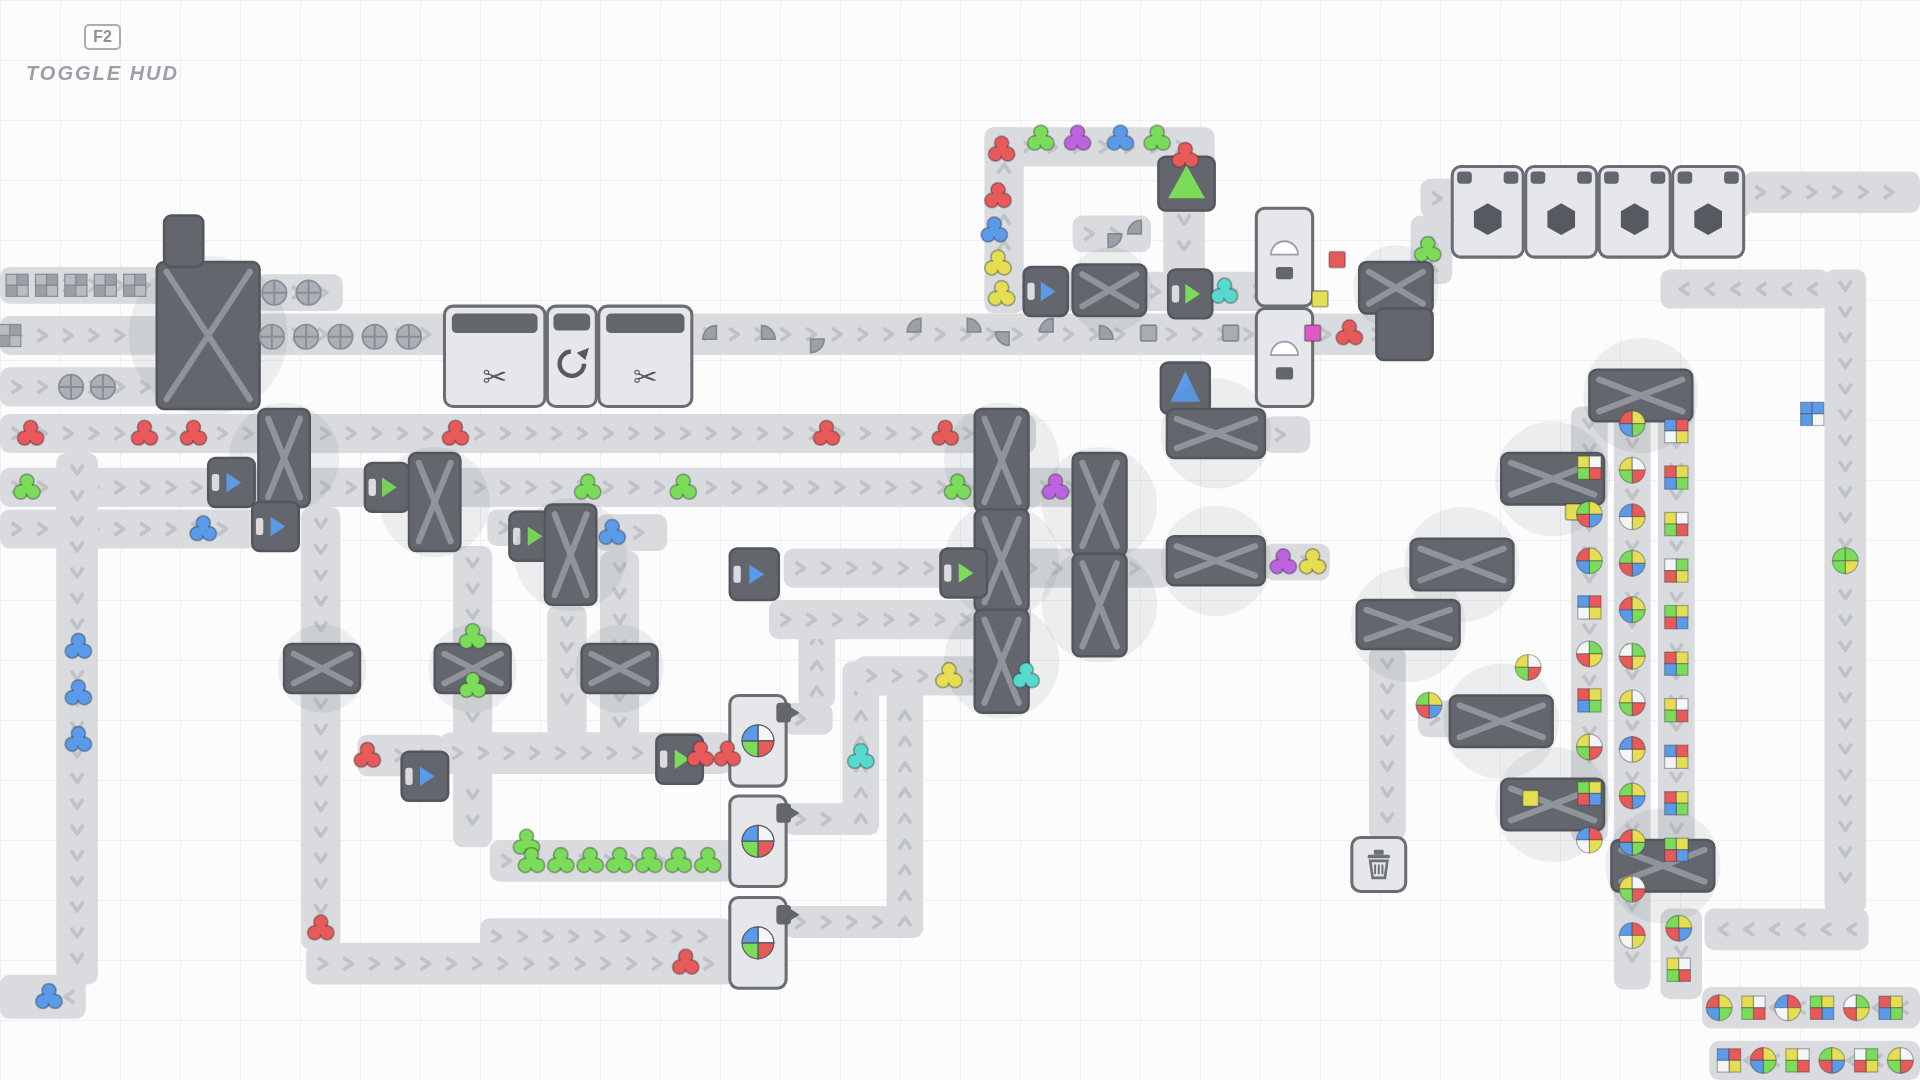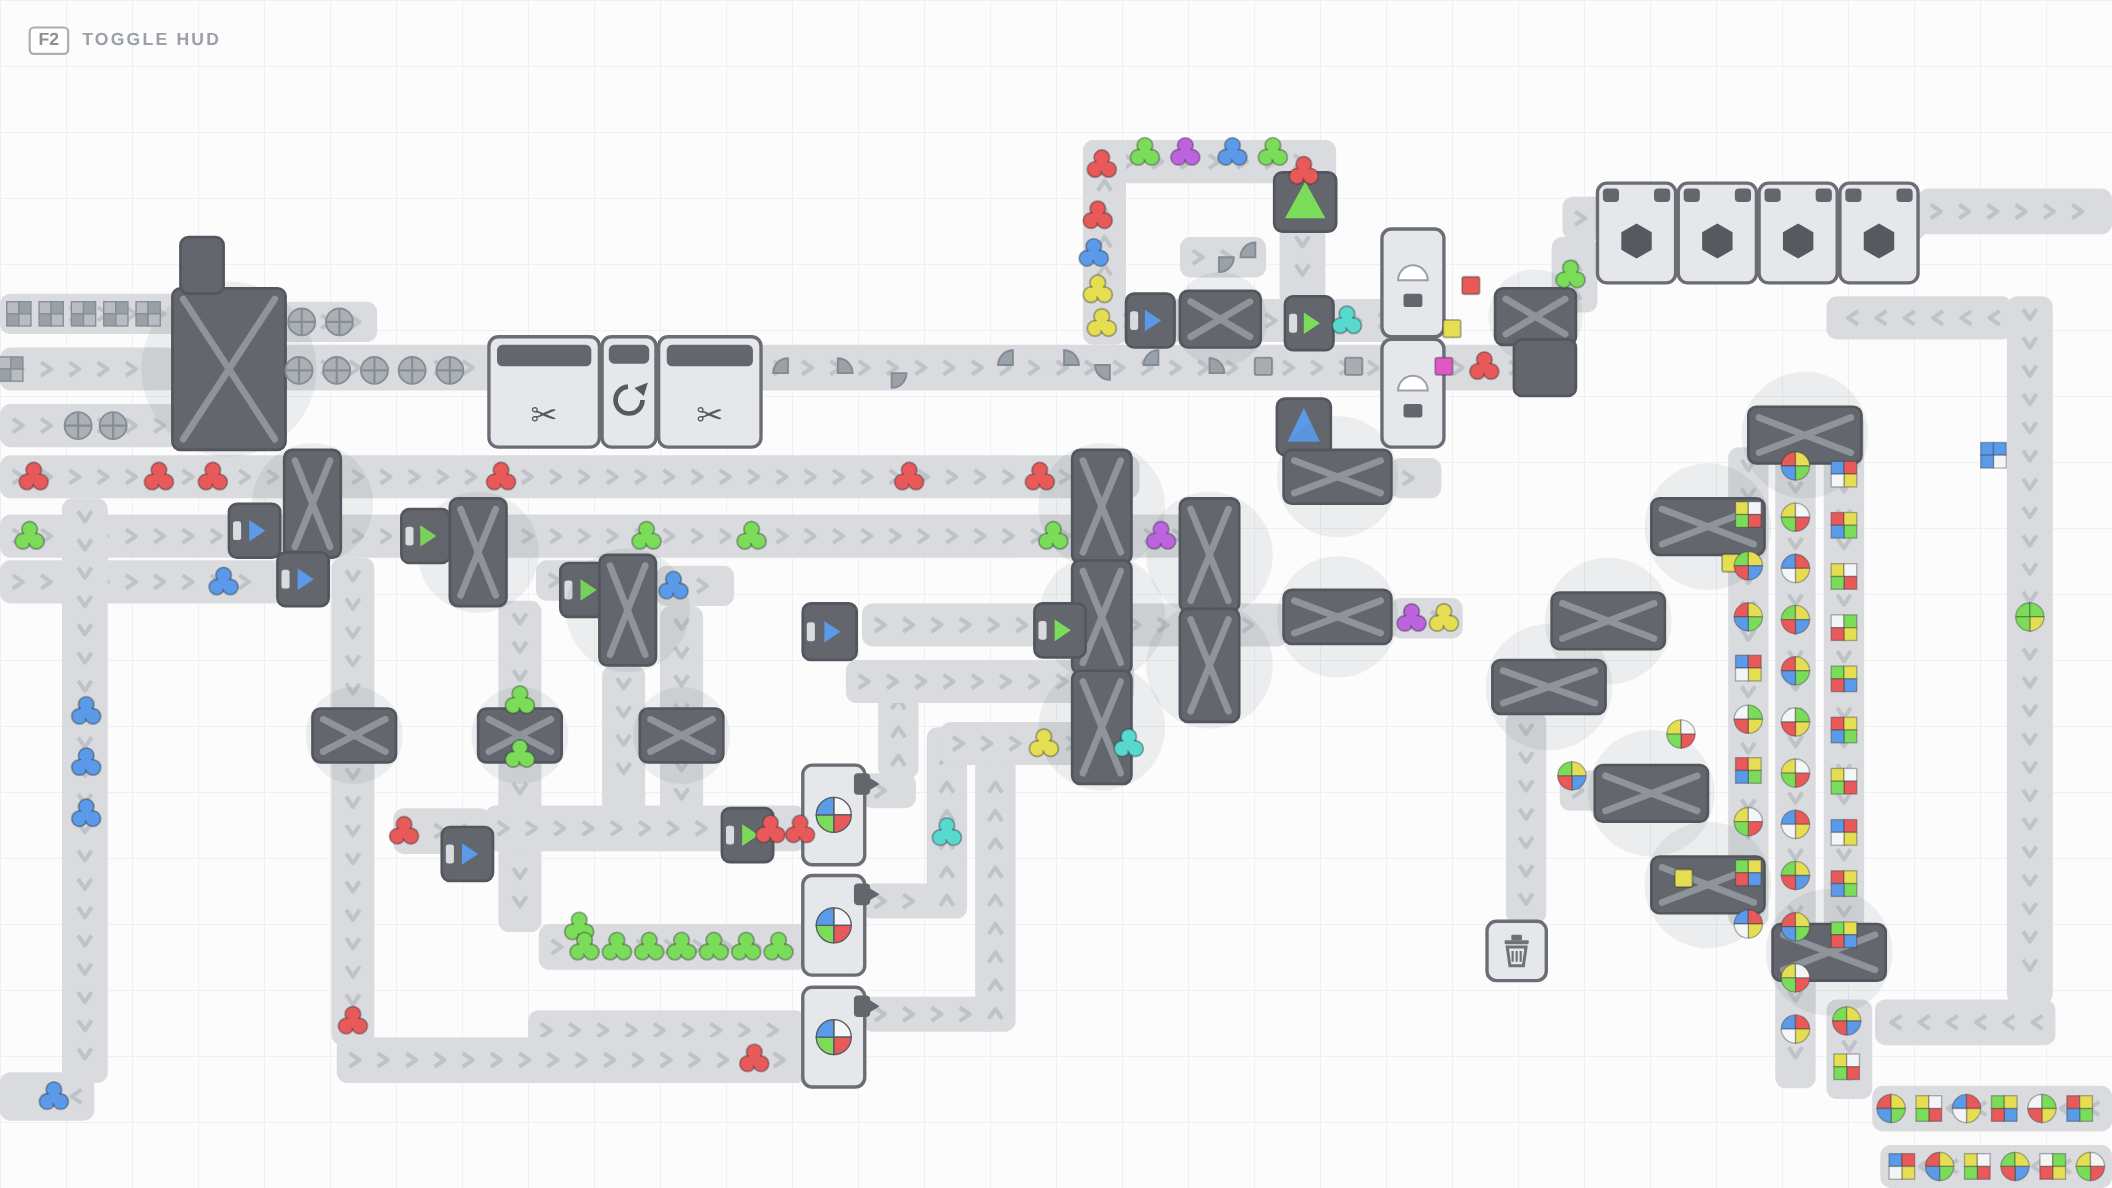--- a/index.html
+++ b/index.html
@@ -12,29 +12,29 @@
     position:relative;width:1920px;height:1080px;
     background-color:#fcfcfd;
     background-image:
       linear-gradient(to right,#eef0f2 1px,transparent 1px),
       linear-gradient(to bottom,#eef0f2 1px,transparent 1px);
     background-size:60px 60px;
   }
   svg.world{position:absolute;left:0;top:0;width:1920px;height:1080px;display:block;}
   .hud{
     position:absolute;top:24px;left:26px;z-index:5;
-    display:flex;align-items:center;gap:12px;
+    display:flex;align-items:center;gap:12px;flex-direction:column;
   }
   .hud .key{
     border:2px solid #a9aeb4;border-radius:5px;
     color:#8c9198;font-weight:bold;font-size:16px;line-height:1;
     padding:3px 7px;background:rgba(255,255,255,.55);
   }
   .hud .label{
-    color:#9aa0a6;font-weight:bold;font-size:16px;letter-spacing:2px;
+    color:#9aa0a6;font-weight:bold;font-size:20px;letter-spacing:2px;font-style:italic;
   }
 </style>
 </head>
 <body>
 
 <div class="stage">
   <svg id="world" class="world" xmlns="http://www.w3.org/2000/svg" preserveAspectRatio="none" viewBox="0 0 1568 882">
       <g>
         <g>
           <rect x="804" y="104" width="188" height="32" rx="8" fill="#d9dbde"></rect>

